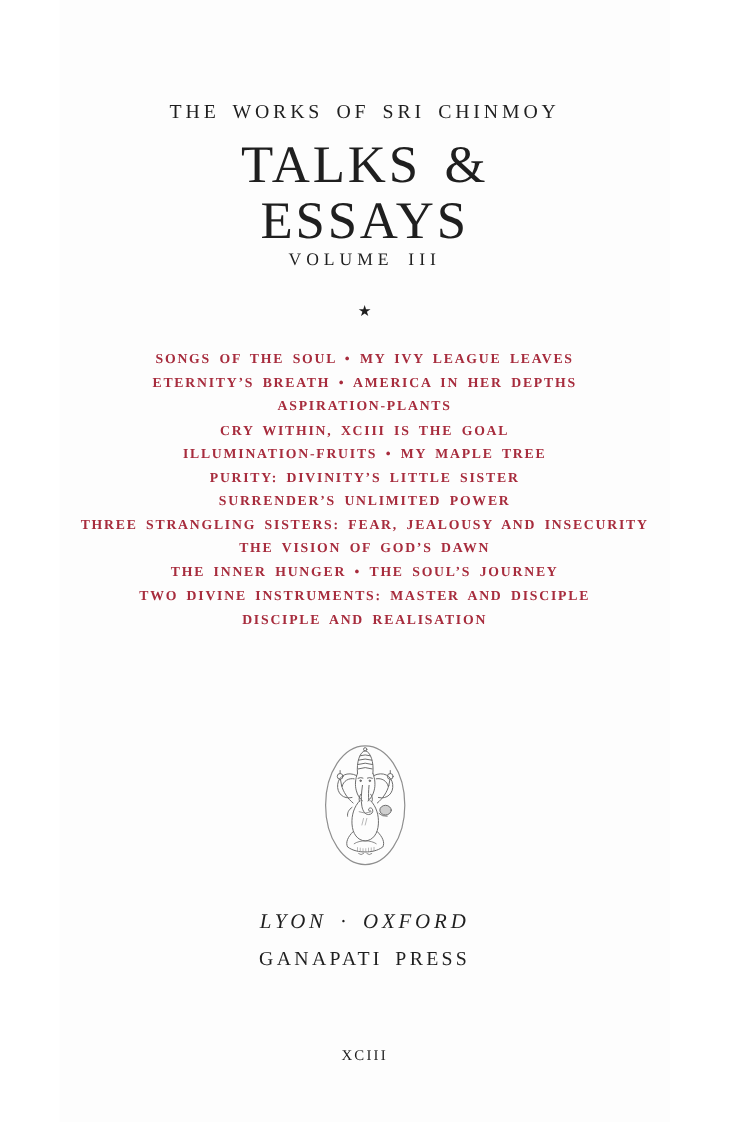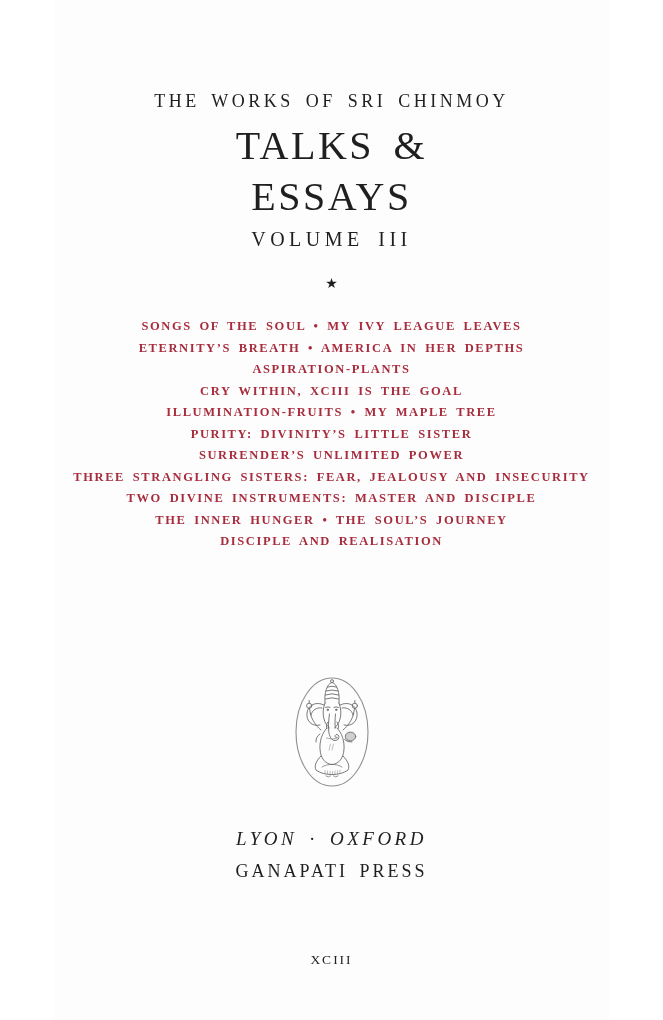--- a/index.html
+++ b/index.html
@@ -15,24 +15,24 @@
     margin:0 auto;
     background:var(--bg);
     font-family:"Liberation Serif", serif;
     color:var(--ink);
     overflow:hidden;
   }
   .abs{position:absolute;left:0;width:100%;text-align:center;line-height:1;}
   .series-title{
     top:92px;font-size:18px;letter-spacing:3.5px;word-spacing:4px;
   }
-  .main-title{font-size:40px;letter-spacing:2.5px;word-spacing:7px;}
+  .main-title{font-size:48px;letter-spacing:2.5px;word-spacing:7px;}
   .main-title.line1{top:126px;}
   .main-title.line2{top:177px;}
-  .volume{top:229px;font-size:20px;letter-spacing:4.5px;word-spacing:5px;}
+  .volume{top:229px;font-size:16px;letter-spacing:4.5px;word-spacing:5px;}
   .star{top:277px;font-size:14px;color:var(--ink);}
   .contents{
     top:316px;
     font-size:12.5px;
     font-weight:bold;
     line-height:21.5px;
     letter-spacing:1.6px;
     word-spacing:3px;
     color:var(--accent);
   }
@@ -60,22 +60,23 @@
 
   <div class="abs contents">
       <div class="content-line">SONGS OF THE SOUL • MY IVY LEAGUE LEAVES</div>
       <div class="content-line">ETERNITY’S BREATH • AMERICA IN HER DEPTHS</div>
       <div class="content-line">ASPIRATION-PLANTS</div>
       <div class="content-line">CRY WITHIN, XCIII IS THE GOAL</div>
       <div class="content-line">ILLUMINATION-FRUITS • MY MAPLE TREE</div>
       <div class="content-line">PURITY: DIVINITY’S LITTLE SISTER</div>
       <div class="content-line">SURRENDER’S UNLIMITED POWER</div>
       <div class="content-line">THREE STRANGLING SISTERS: FEAR, JEALOUSY AND INSECURITY</div>
+      <div class="content-line">THE VISION OF GOD’S DAWN</div>
+      <div class="content-line">THE INNER HUNGER • THE SOUL’S JOURNEY</div>
       <div class="content-line">TWO DIVINE INSTRUMENTS: MASTER AND DISCIPLE</div>
-      <div class="content-line">THE INNER HUNGER • THE SOUL’S JOURNEY</div>
       <div class="content-line">DISCIPLE AND REALISATION</div>
     </div>
 
   <div class="abs emblem">
     <svg width="76" height="112" viewBox="0 0 76 112">
       <g fill="none" stroke="#6b6b6b" stroke-width="0.9" stroke-linecap="round" stroke-linejoin="round">
 
         <ellipse cx="38" cy="56" rx="36" ry="54" stroke="#8f8f8f" stroke-width="1.1"></ellipse>
 
         <path d="M31,27 C30,17 33,7.5 38,6.5 C43,7.5 46,17 45,27"></path>

